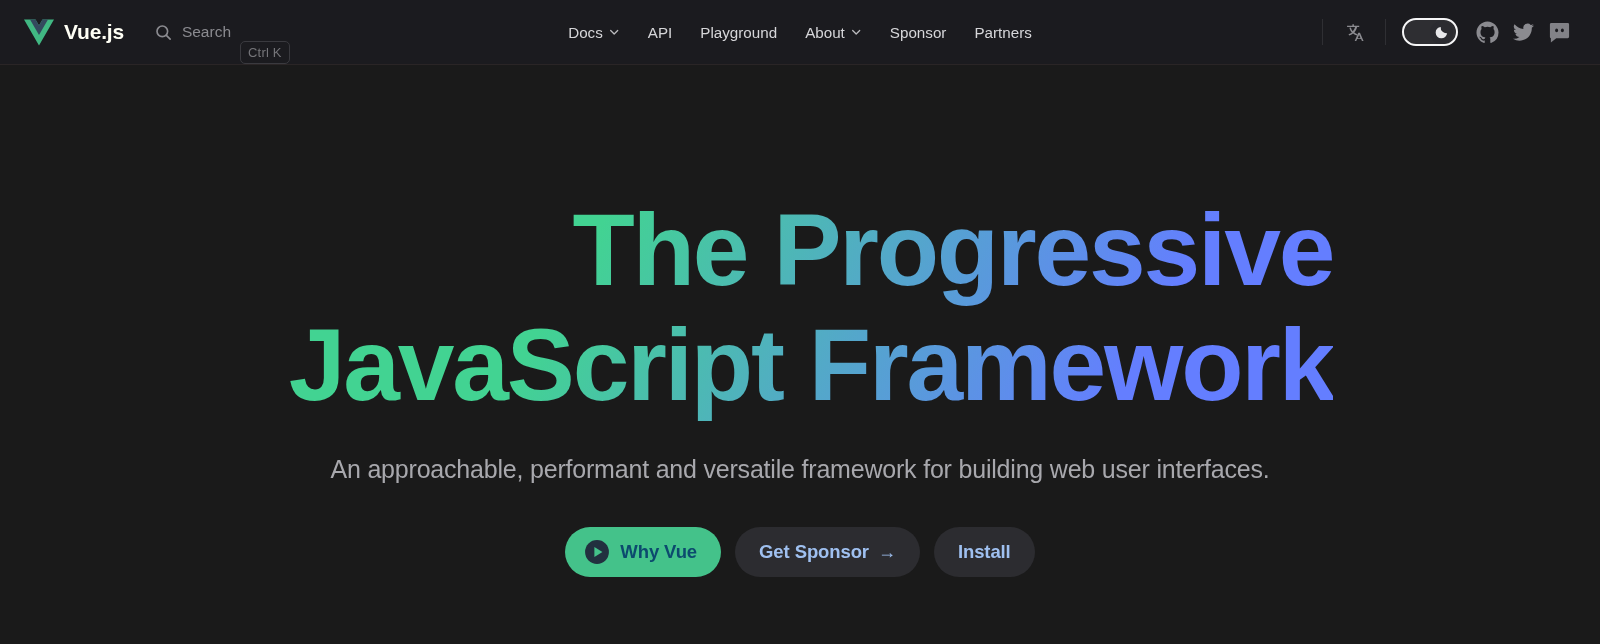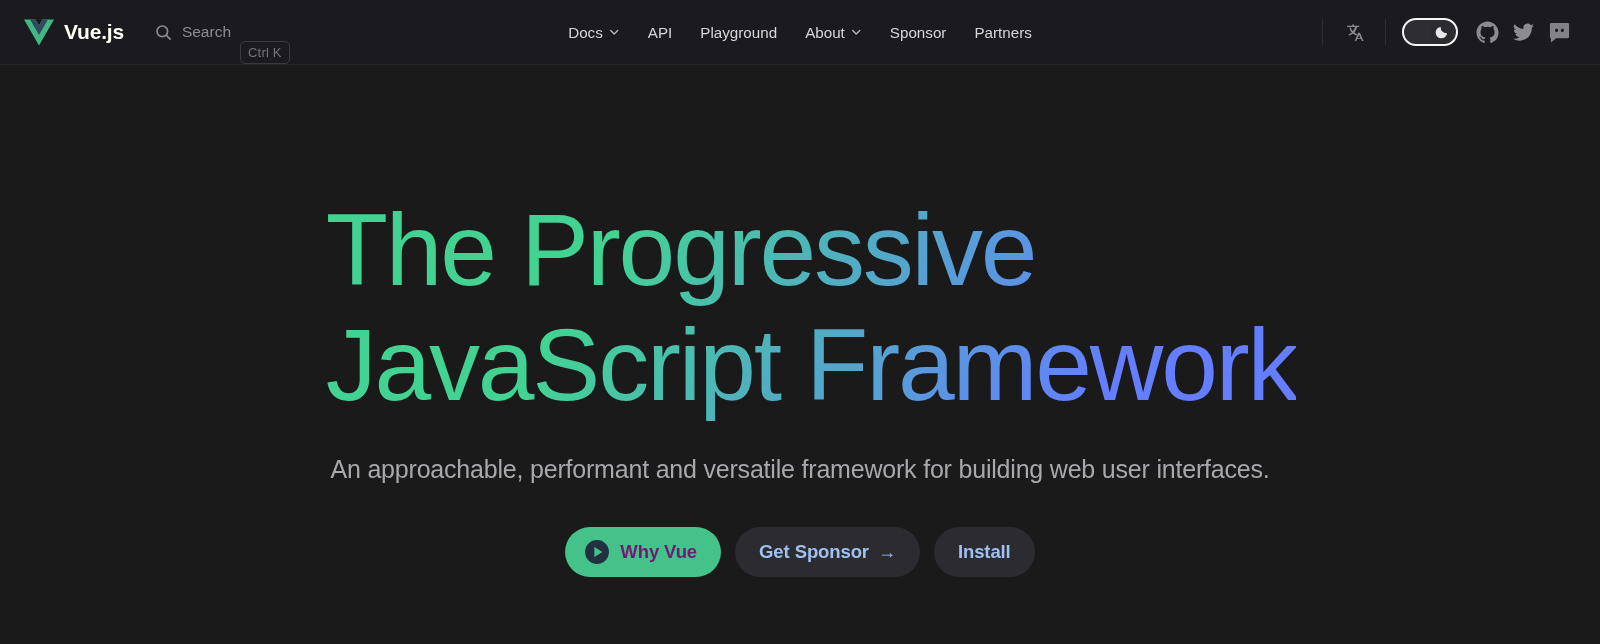--- a/index.html
+++ b/index.html
@@ -169,23 +169,23 @@
     height: 579px;
     display: flex;
     flex-direction: column;
     align-items: center;
     padding-top: 128px;
   }
 
   .hero-title {
     font-size: 102px;
     line-height: 1.13;
-    font-weight: 400;
+    font-weight: 700;
     letter-spacing: -2.2px;
-    text-align: left;
+    text-align: right;
     max-width: 1100px;
     background: linear-gradient(120deg, #42d392 28%, #647eff 80%);
     -webkit-background-clip: text;
     background-clip: text;
     -webkit-text-fill-color: transparent;
     color: transparent;
     margin-left: 22px;
   }
 
   .hero-tagline {
@@ -218,21 +218,21 @@
     text-decoration: none;
     cursor: pointer;
     border: none;
     white-space: nowrap;
     letter-spacing: -0.1px;
     font-family: "Liberation Sans", sans-serif;
   }
 
   .btn-why {
     background: #44c28a;
-    color: #701a75;
+    color: #0c4a6e;
     padding-left: 19px;
   }
 
   .btn-secondary {
     background: #2c2c30;
     color: #9fc0f0;
   }
 
   .play-icon { width: 26px; height: 26px; display: block; flex: 0 0 auto; }
   .arrow { font-size: 18px; line-height: 1; margin-left: -1px; }

